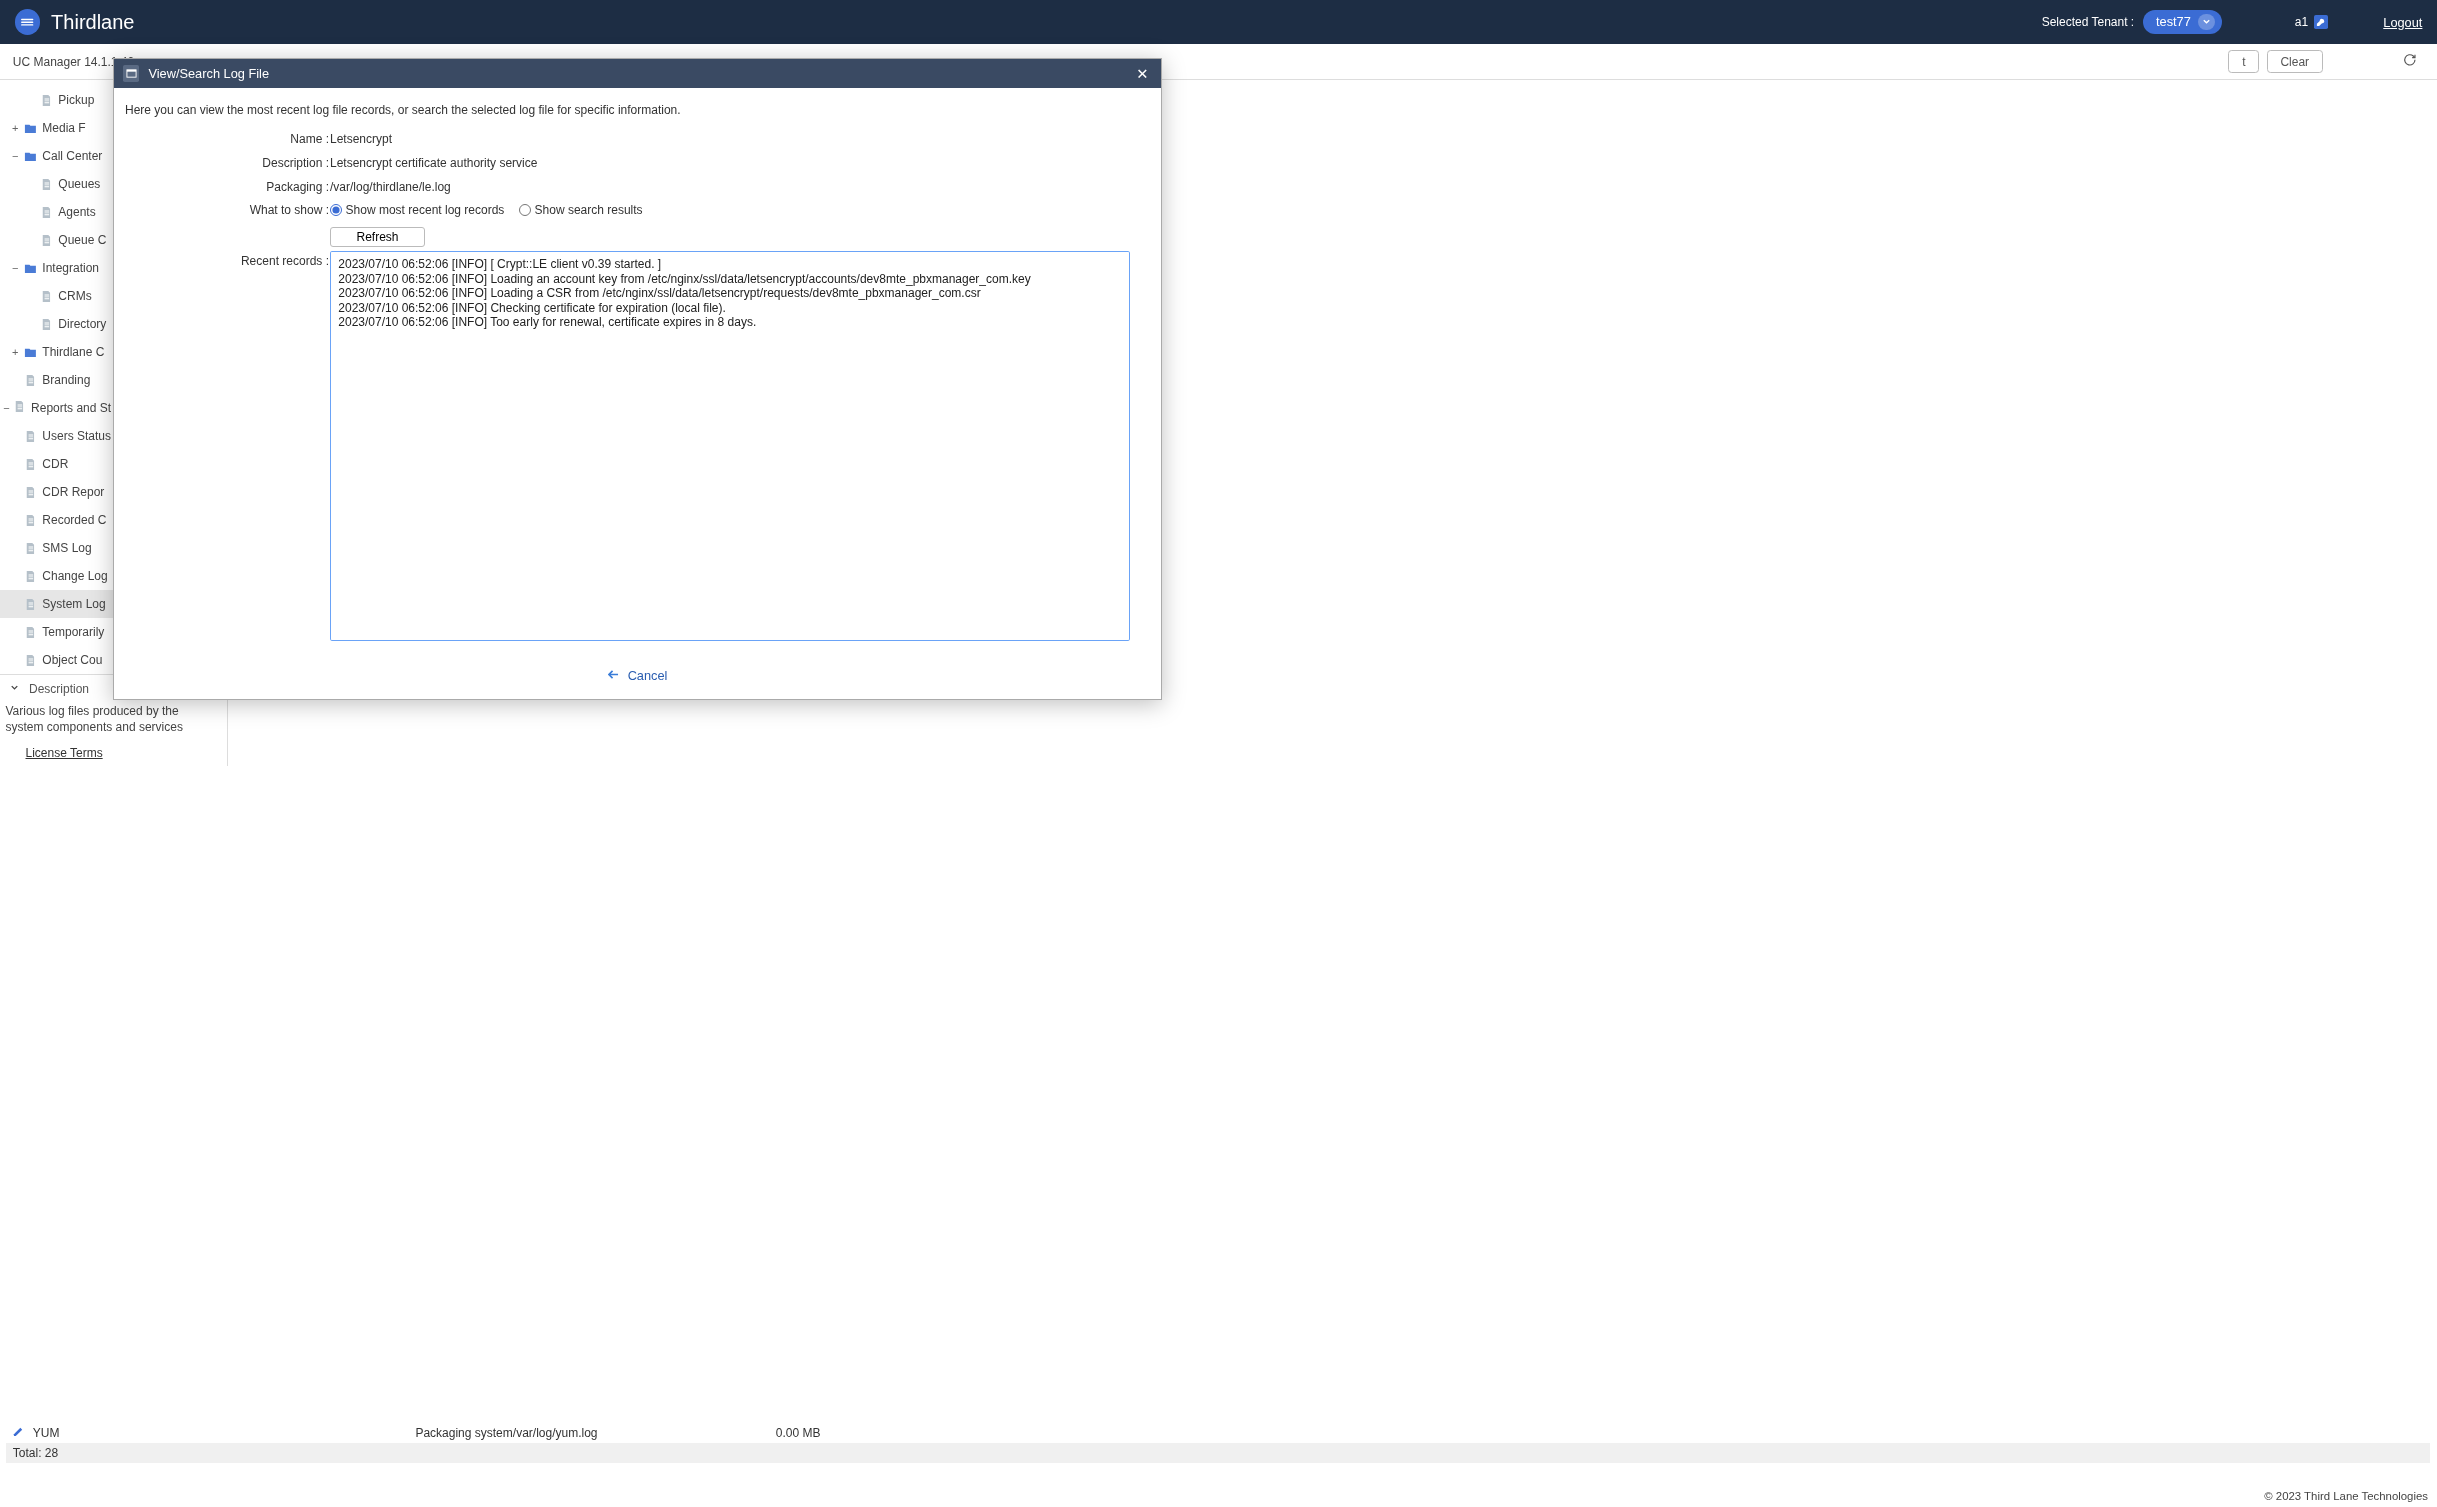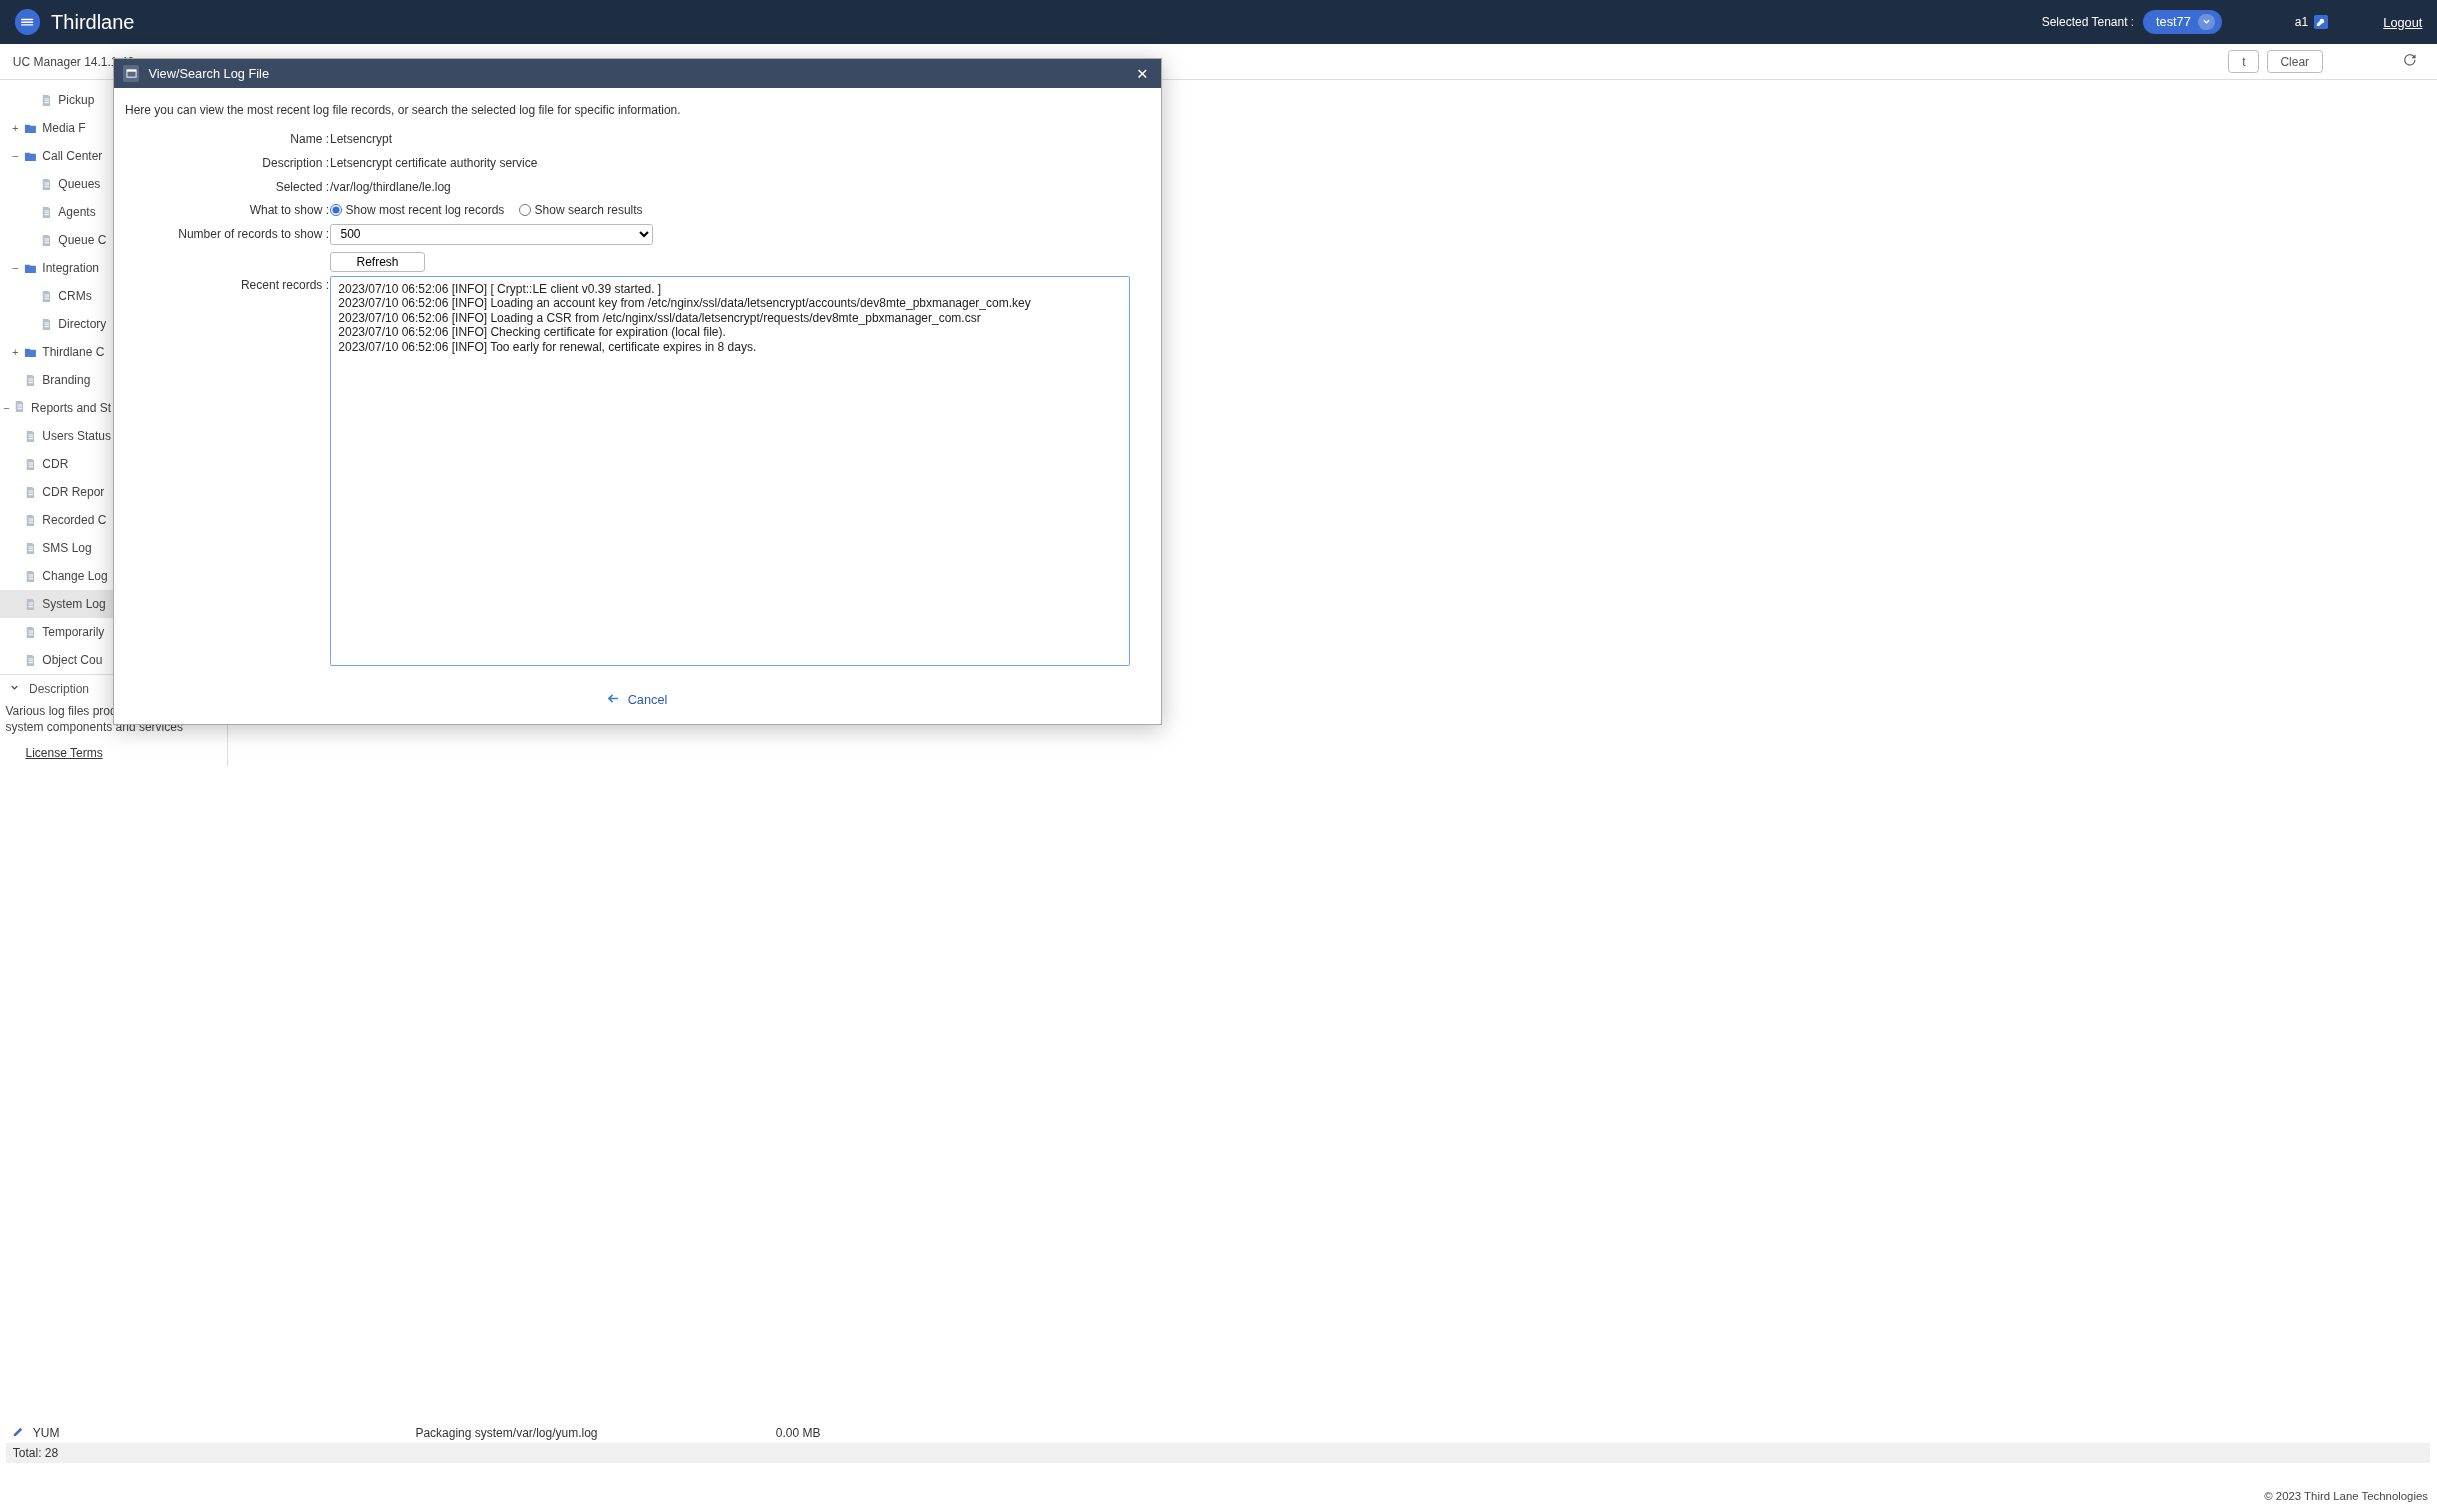--- a/index.html
+++ b/index.html
@@ -337,47 +337,37 @@
 
     <div class="form-row">
       <div class="form-label">Name :</div>
       <div class="form-val">Letsencrypt</div>
     </div>
     <div class="form-row">
       <div class="form-label">Description :</div>
       <div class="form-val">Letsencrypt certificate authority service</div>
     </div>
     <div class="form-row">
-      <div class="form-label">Selected :</div>
+      <div class="form-label">Packaging :</div>
       <div class="form-val">/var/log/thirdlane/le.log</div>
     </div>
     <div class="form-row">
       <div class="form-label">What to show :</div>
       <div class="form-val radio-group">
         <label>
             <input type="radio" name="ws" checked="" style="">
             <span>Show most recent log records</span>
           </label>
         <label>
             <input type="radio" name="ws" style="">
             <span>Show search results</span>
           </label>
       </div>
     </div>
     <div class="form-row">
-      <div class="form-label">Number of records to show :</div>
-      <div class="form-val">
-        <div class="select-wrap">
-          <select>
-            <option>500</option>
-          </select>
-        </div>
-      </div>
-    </div>
-    <div class="form-row">
       <div class="form-label"></div>
       <div class="form-val"><button class="refresh-btn">Refresh</button></div>
     </div>
     <div class="form-row" style="align-items:flex-start; margin-top:3.6px;">
       <div class="form-label" style="padding-top:2.7px;">Recent records :</div>
       <div class="form-val">
         <textarea class="log-area" style="">2023/07/10 06:52:06 [INFO] [ Crypt::LE client v0.39 started. ]
 2023/07/10 06:52:06 [INFO] Loading an account key from /etc/nginx/ssl/data/letsencrypt/accounts/dev8mte_pbxmanager_com.key
 2023/07/10 06:52:06 [INFO] Loading a CSR from /etc/nginx/ssl/data/letsencrypt/requests/dev8mte_pbxmanager_com.csr
 2023/07/10 06:52:06 [INFO] Checking certificate for expiration (local file).

